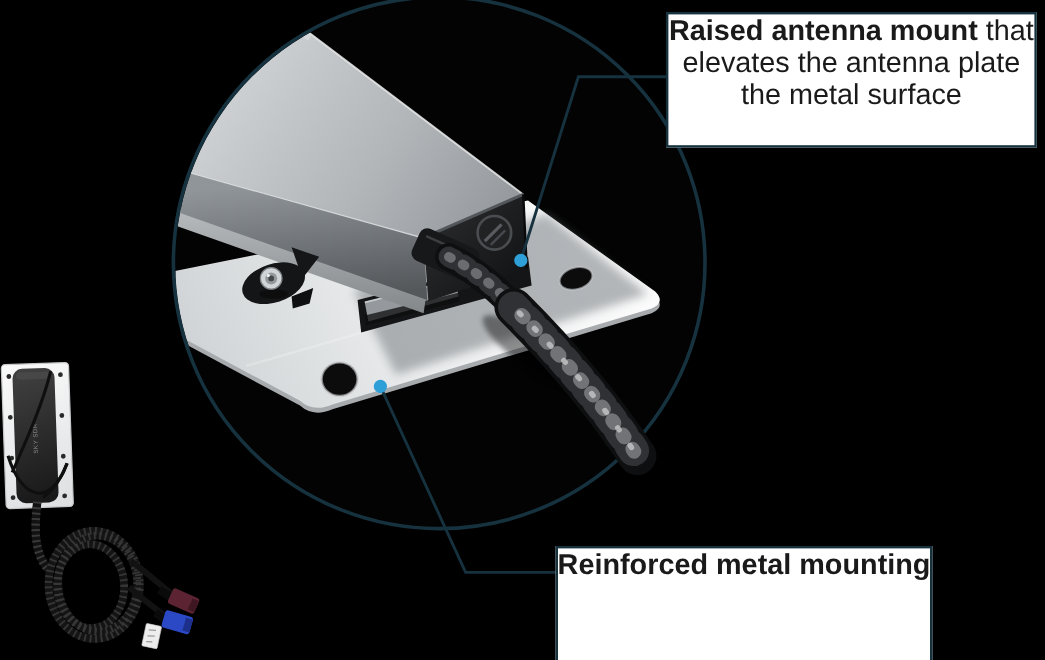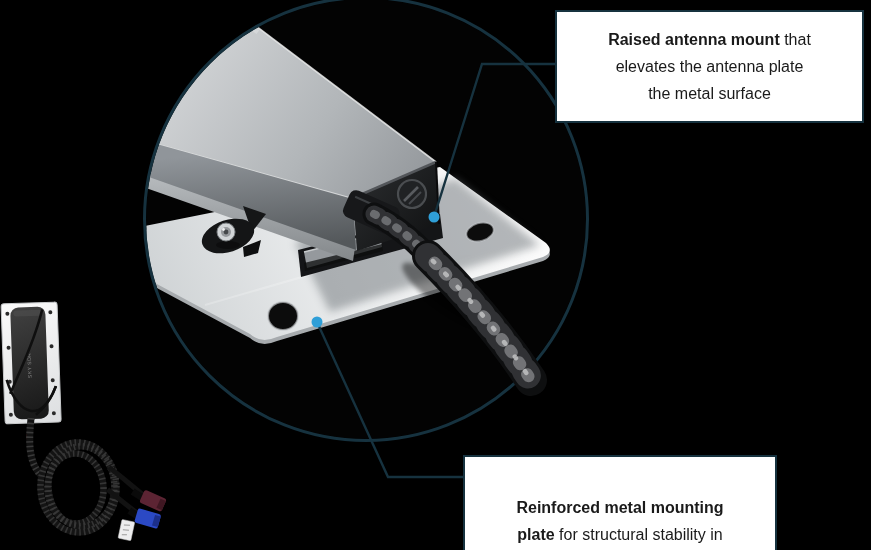--- a/index.html
+++ b/index.html
@@ -14,22 +14,22 @@
   .canvas{
     position:relative;width:871px;height:550px;background:#000;
     overflow:hidden;font-family:"Liberation Sans",sans-serif;
   }
   .scene{position:absolute;left:0;top:0;}
   .callout{
     position:absolute;box-sizing:border-box;z-index:3;
     background:var(--callout-bg);
     border:2.5px solid var(--accent-navy);
     color:var(--callout-text);
-    display:flex;flex-direction:column;justify-content:center;align-items:center;
-    font-size:16px;line-height:27px;text-align:center;padding:12px 6px;
+    display:flex;flex-direction:column;align-items:center;
+    font-size:24px;line-height:27px;text-align:center;padding:0 6px;
   }
   .callout .line{white-space:nowrap;}
   .callout b{font-weight:700;}
   .callout-top{left:555px;top:10px;width:309px;height:113px;}
   .callout-bottom{left:463px;top:415px;width:314px;height:132px;margin-top:40px;}
   .navy-stroke{stroke:var(--accent-navy);}
   .dot-fill{fill:var(--marker-blue);}
   .maroon-fill{fill:var(--connector-maroon);}
   .blueconn-fill{fill:var(--connector-blue);}
 </style>
@@ -221,16 +221,15 @@
   </svg>
 
   <div class="callout callout-top">
     <div class="line"><b>Raised antenna mount</b><span> that</span></div>
     <div class="line"><b></b><span>elevates the antenna plate</span></div>
     <div class="line"><b></b><span>the metal surface</span></div>
   </div>
 
   <div class="callout callout-bottom">
     <div class="line"><b>Reinforced metal mounting</b><span></span></div>
-    <div class="line"><b>plate</b><span> for structural stability in</span></div>
   </div>
 
 </div>
 
 </body></html>

